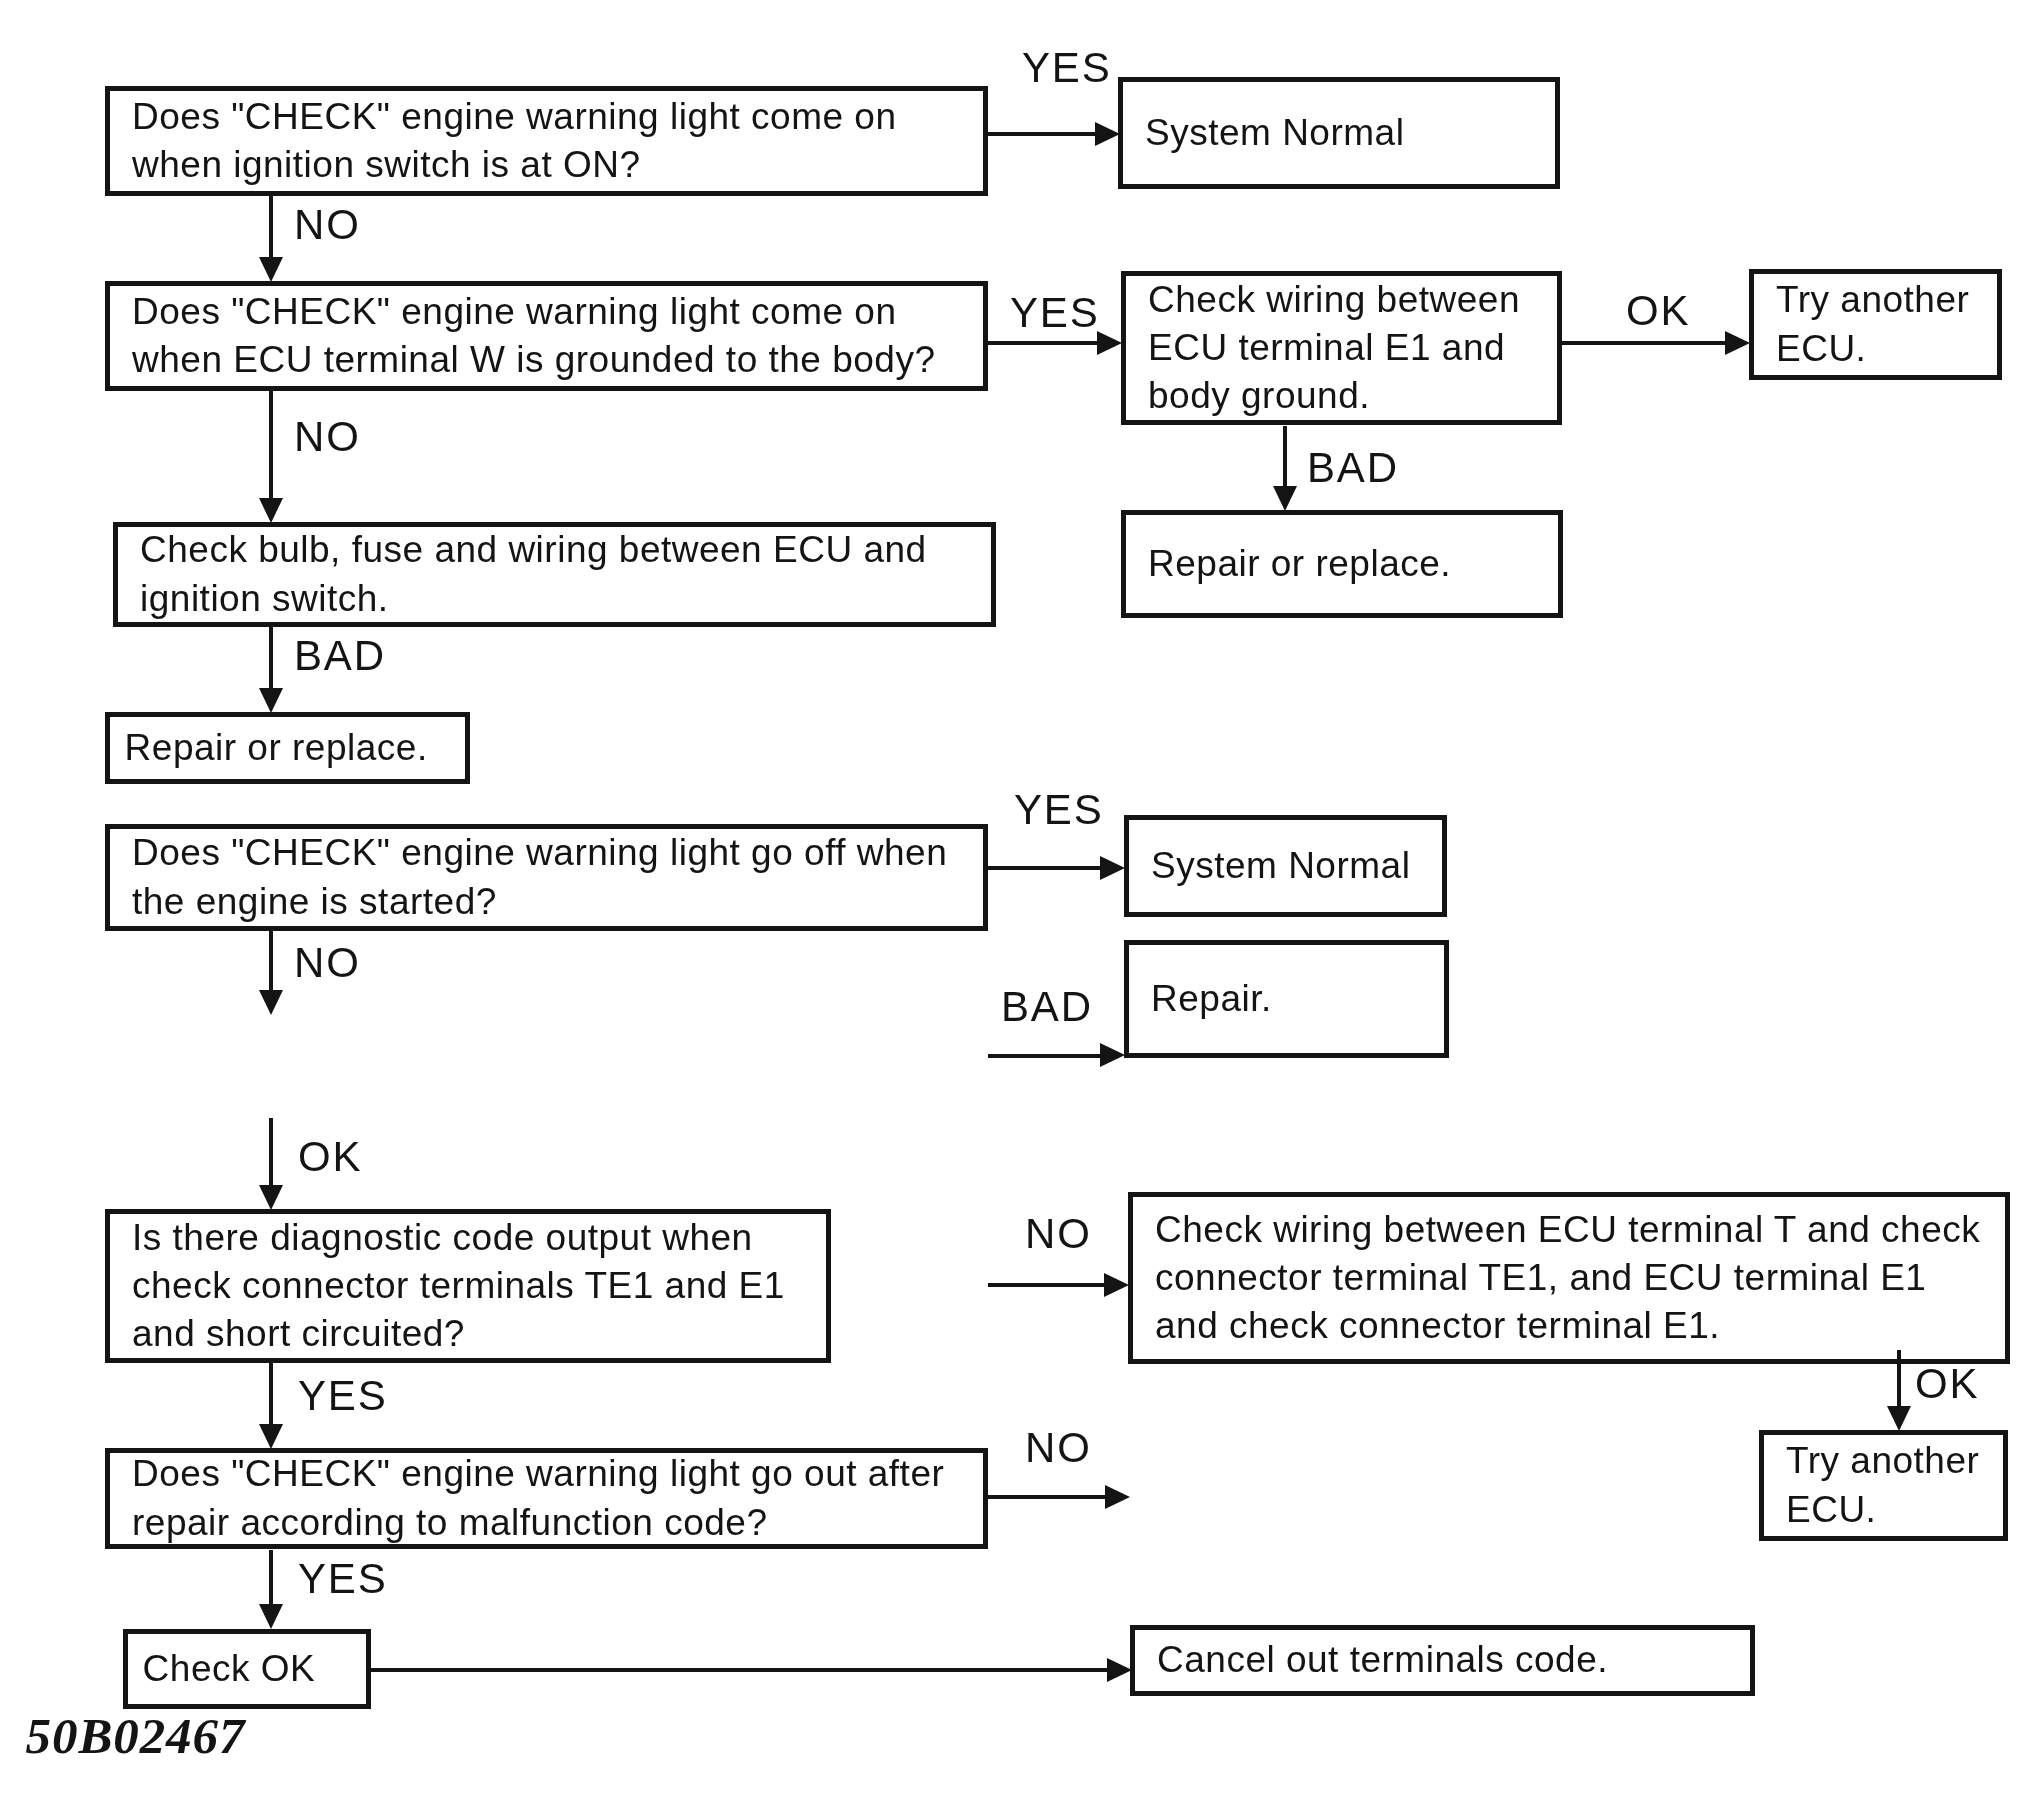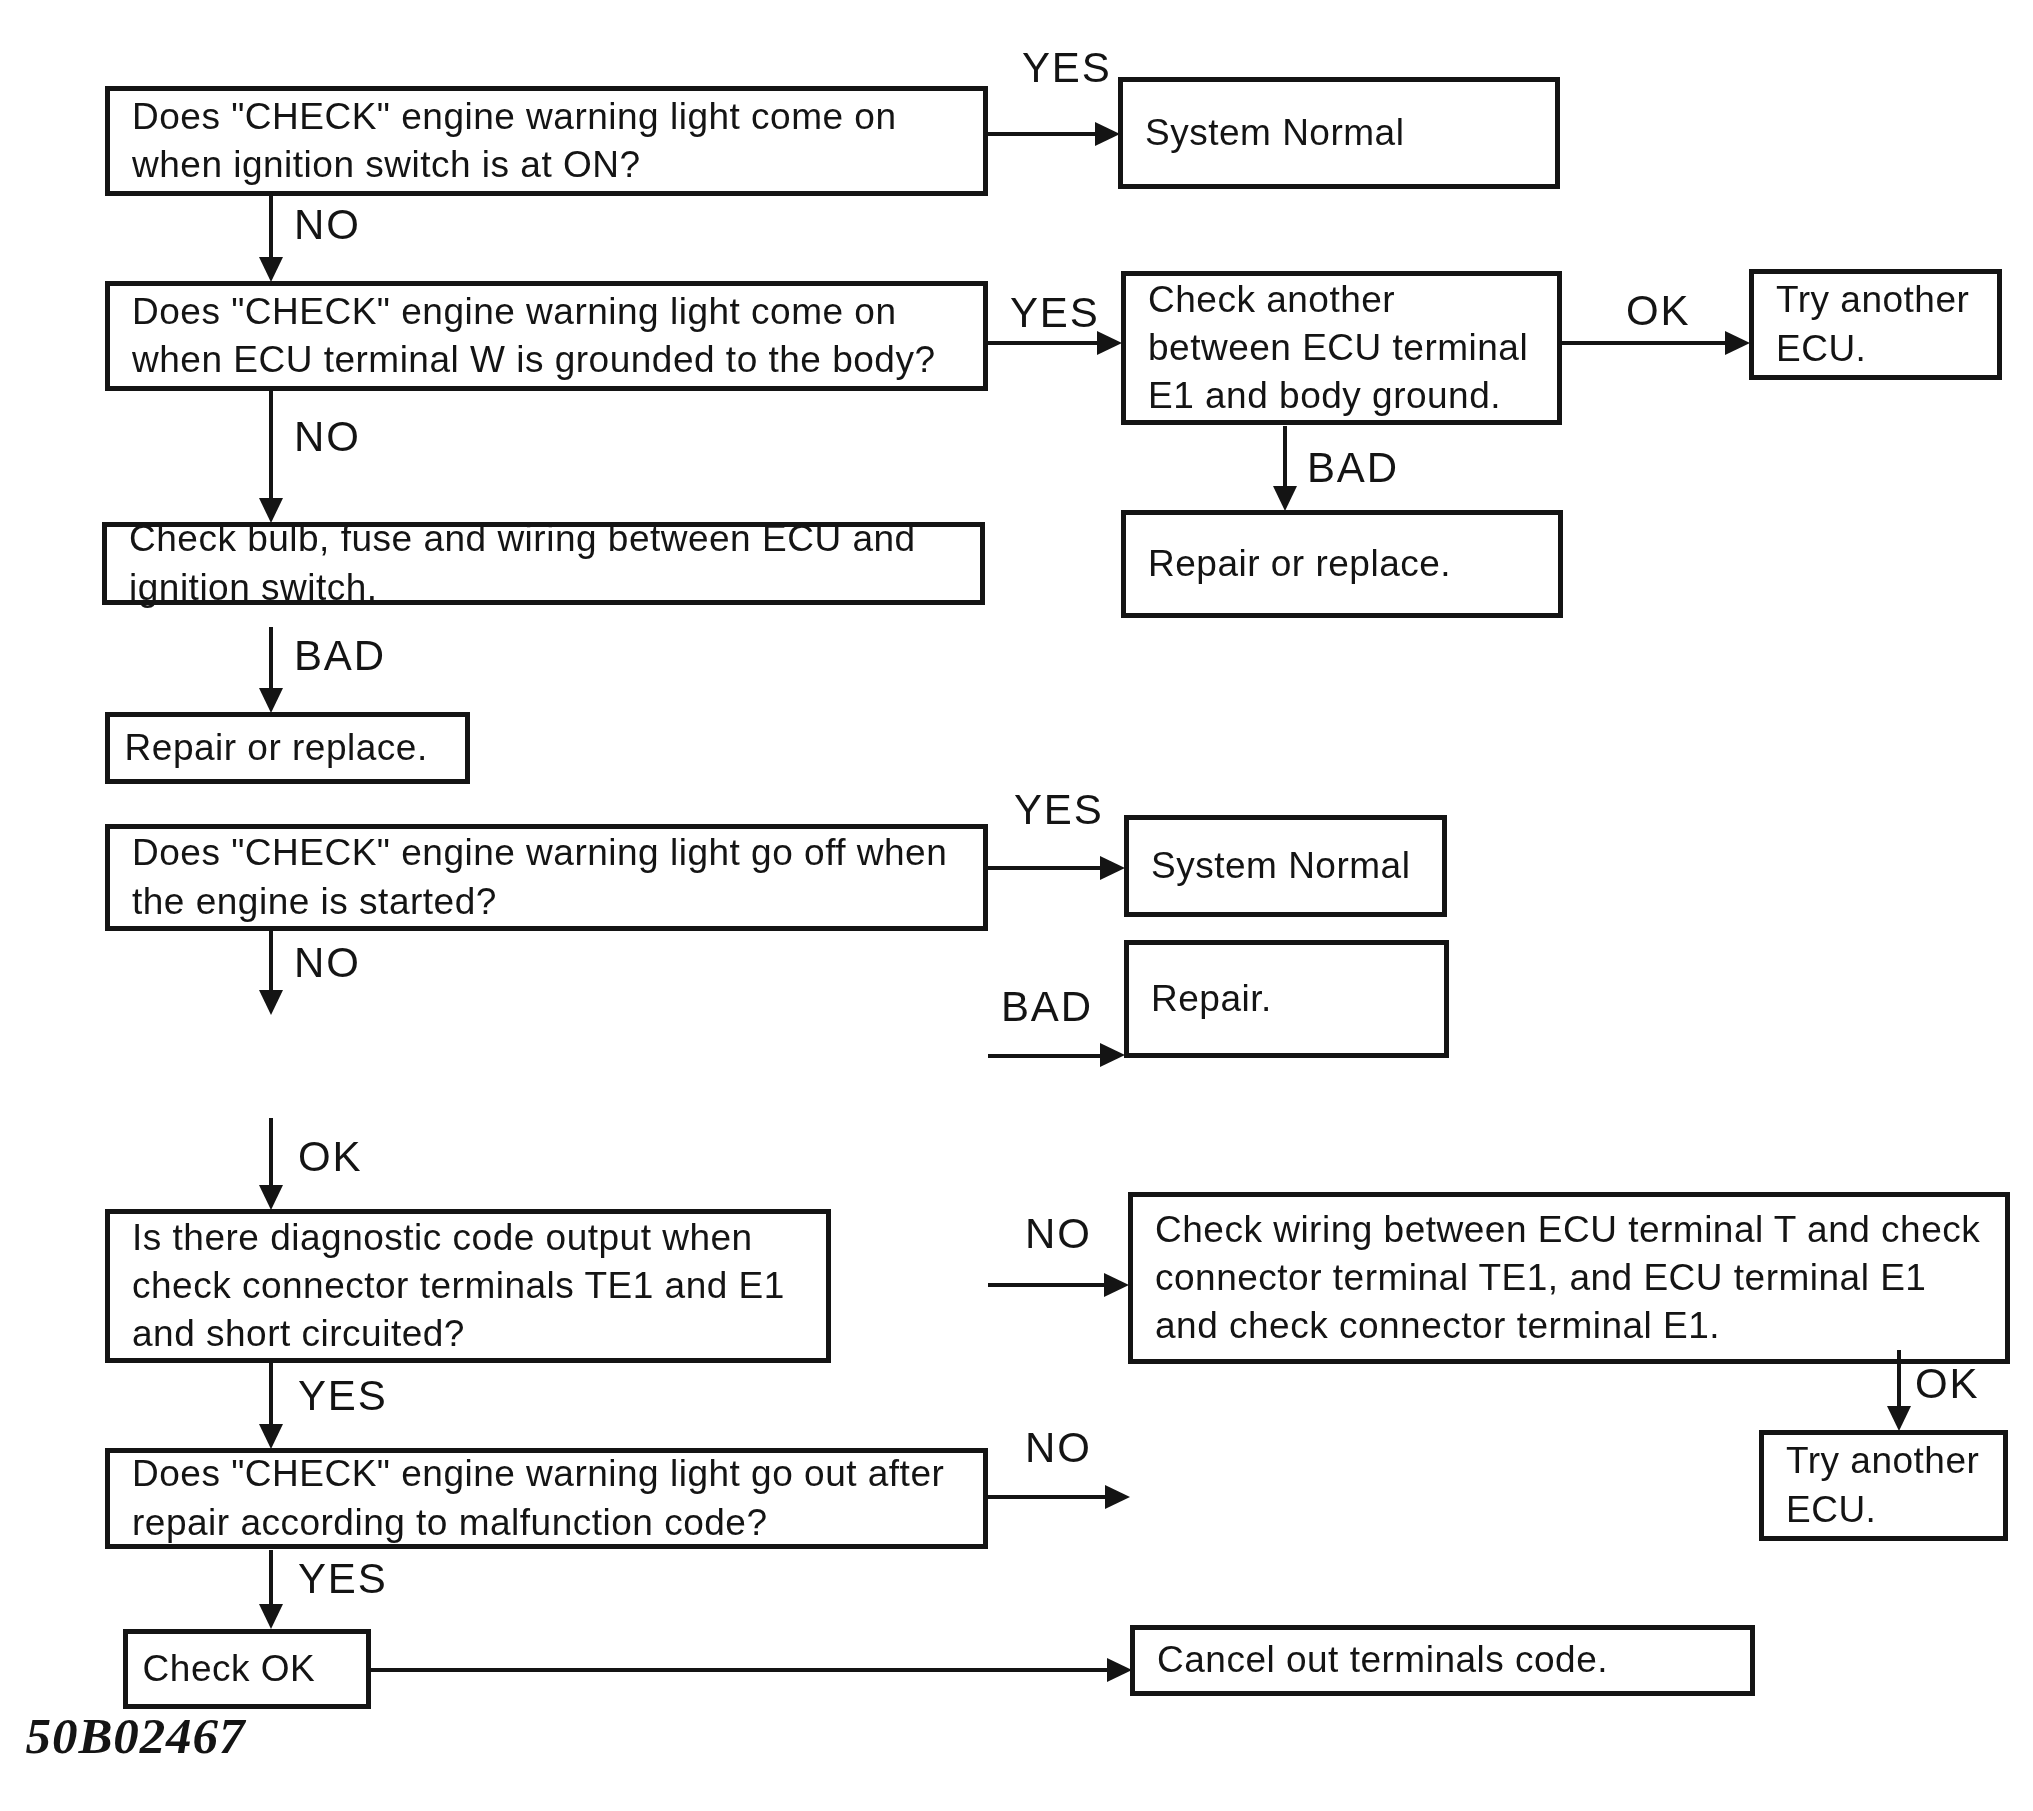--- a/index.html
+++ b/index.html
@@ -76,41 +76,41 @@
   <div class="ah-down" style="left:259px;top:257px"></div>
   <div class="edge-label" style="left:294px;top:201px">NO</div>
 
   <div class="node" style="left:105px;top:281px;width:883px;height:110px">
     <span>Does "CHECK" engine warning light come on when ECU terminal W is grounded to the body?</span>
   </div>
   <div class="edge-label" style="left:1010px;top:289px">YES</div>
   <div class="hline" style="left:988px;top:341px;width:113px"></div>
   <div class="ah-right" style="left:1097px;top:331px"></div>
   <div class="node" style="left:1121px;top:271px;width:441px;height:154px">
-    <span>Check another between ECU terminal E1 and body ground.</span>
+    <span>Check wiring between ECU terminal E1 and body ground.</span>
   </div>
   <div class="edge-label" style="left:1626px;top:287px">OK</div>
   <div class="hline" style="left:1562px;top:341px;width:166px"></div>
   <div class="ah-right" style="left:1725px;top:331px"></div>
   <div class="node" style="left:1749px;top:269px;width:253px;height:111px">
     <span>Try another ECU.</span>
   </div>
 
   <div class="vline" style="left:1283px;top:426px;height:60px"></div>
   <div class="ah-down" style="left:1273px;top:486px"></div>
   <div class="edge-label" style="left:1307px;top:444px">BAD</div>
   <div class="node" style="left:1121px;top:510px;width:442px;height:108px">
     <span>Repair or replace.</span>
   </div>
 
   <div class="vline" style="left:269px;top:390px;height:108px"></div>
   <div class="ah-down" style="left:259px;top:498px"></div>
   <div class="edge-label" style="left:294px;top:413px">NO</div>
 
-  <div class="node" style="left:102px;top:522px;width:883px;height:83px">
+  <div class="node" style="left:113px;top:522px;width:883px;height:105px">
     <span>Check bulb, fuse and wiring between ECU and ignition switch.</span>
   </div>
 
   <div class="vline" style="left:269px;top:627px;height:61px"></div>
   <div class="ah-down" style="left:259px;top:688px"></div>
   <div class="edge-label" style="left:294px;top:632px">BAD</div>
   <div class="node pad-sm" style="left:105px;top:712px;width:365px;height:72px">
     <span>Repair or replace.</span>
   </div>
 

